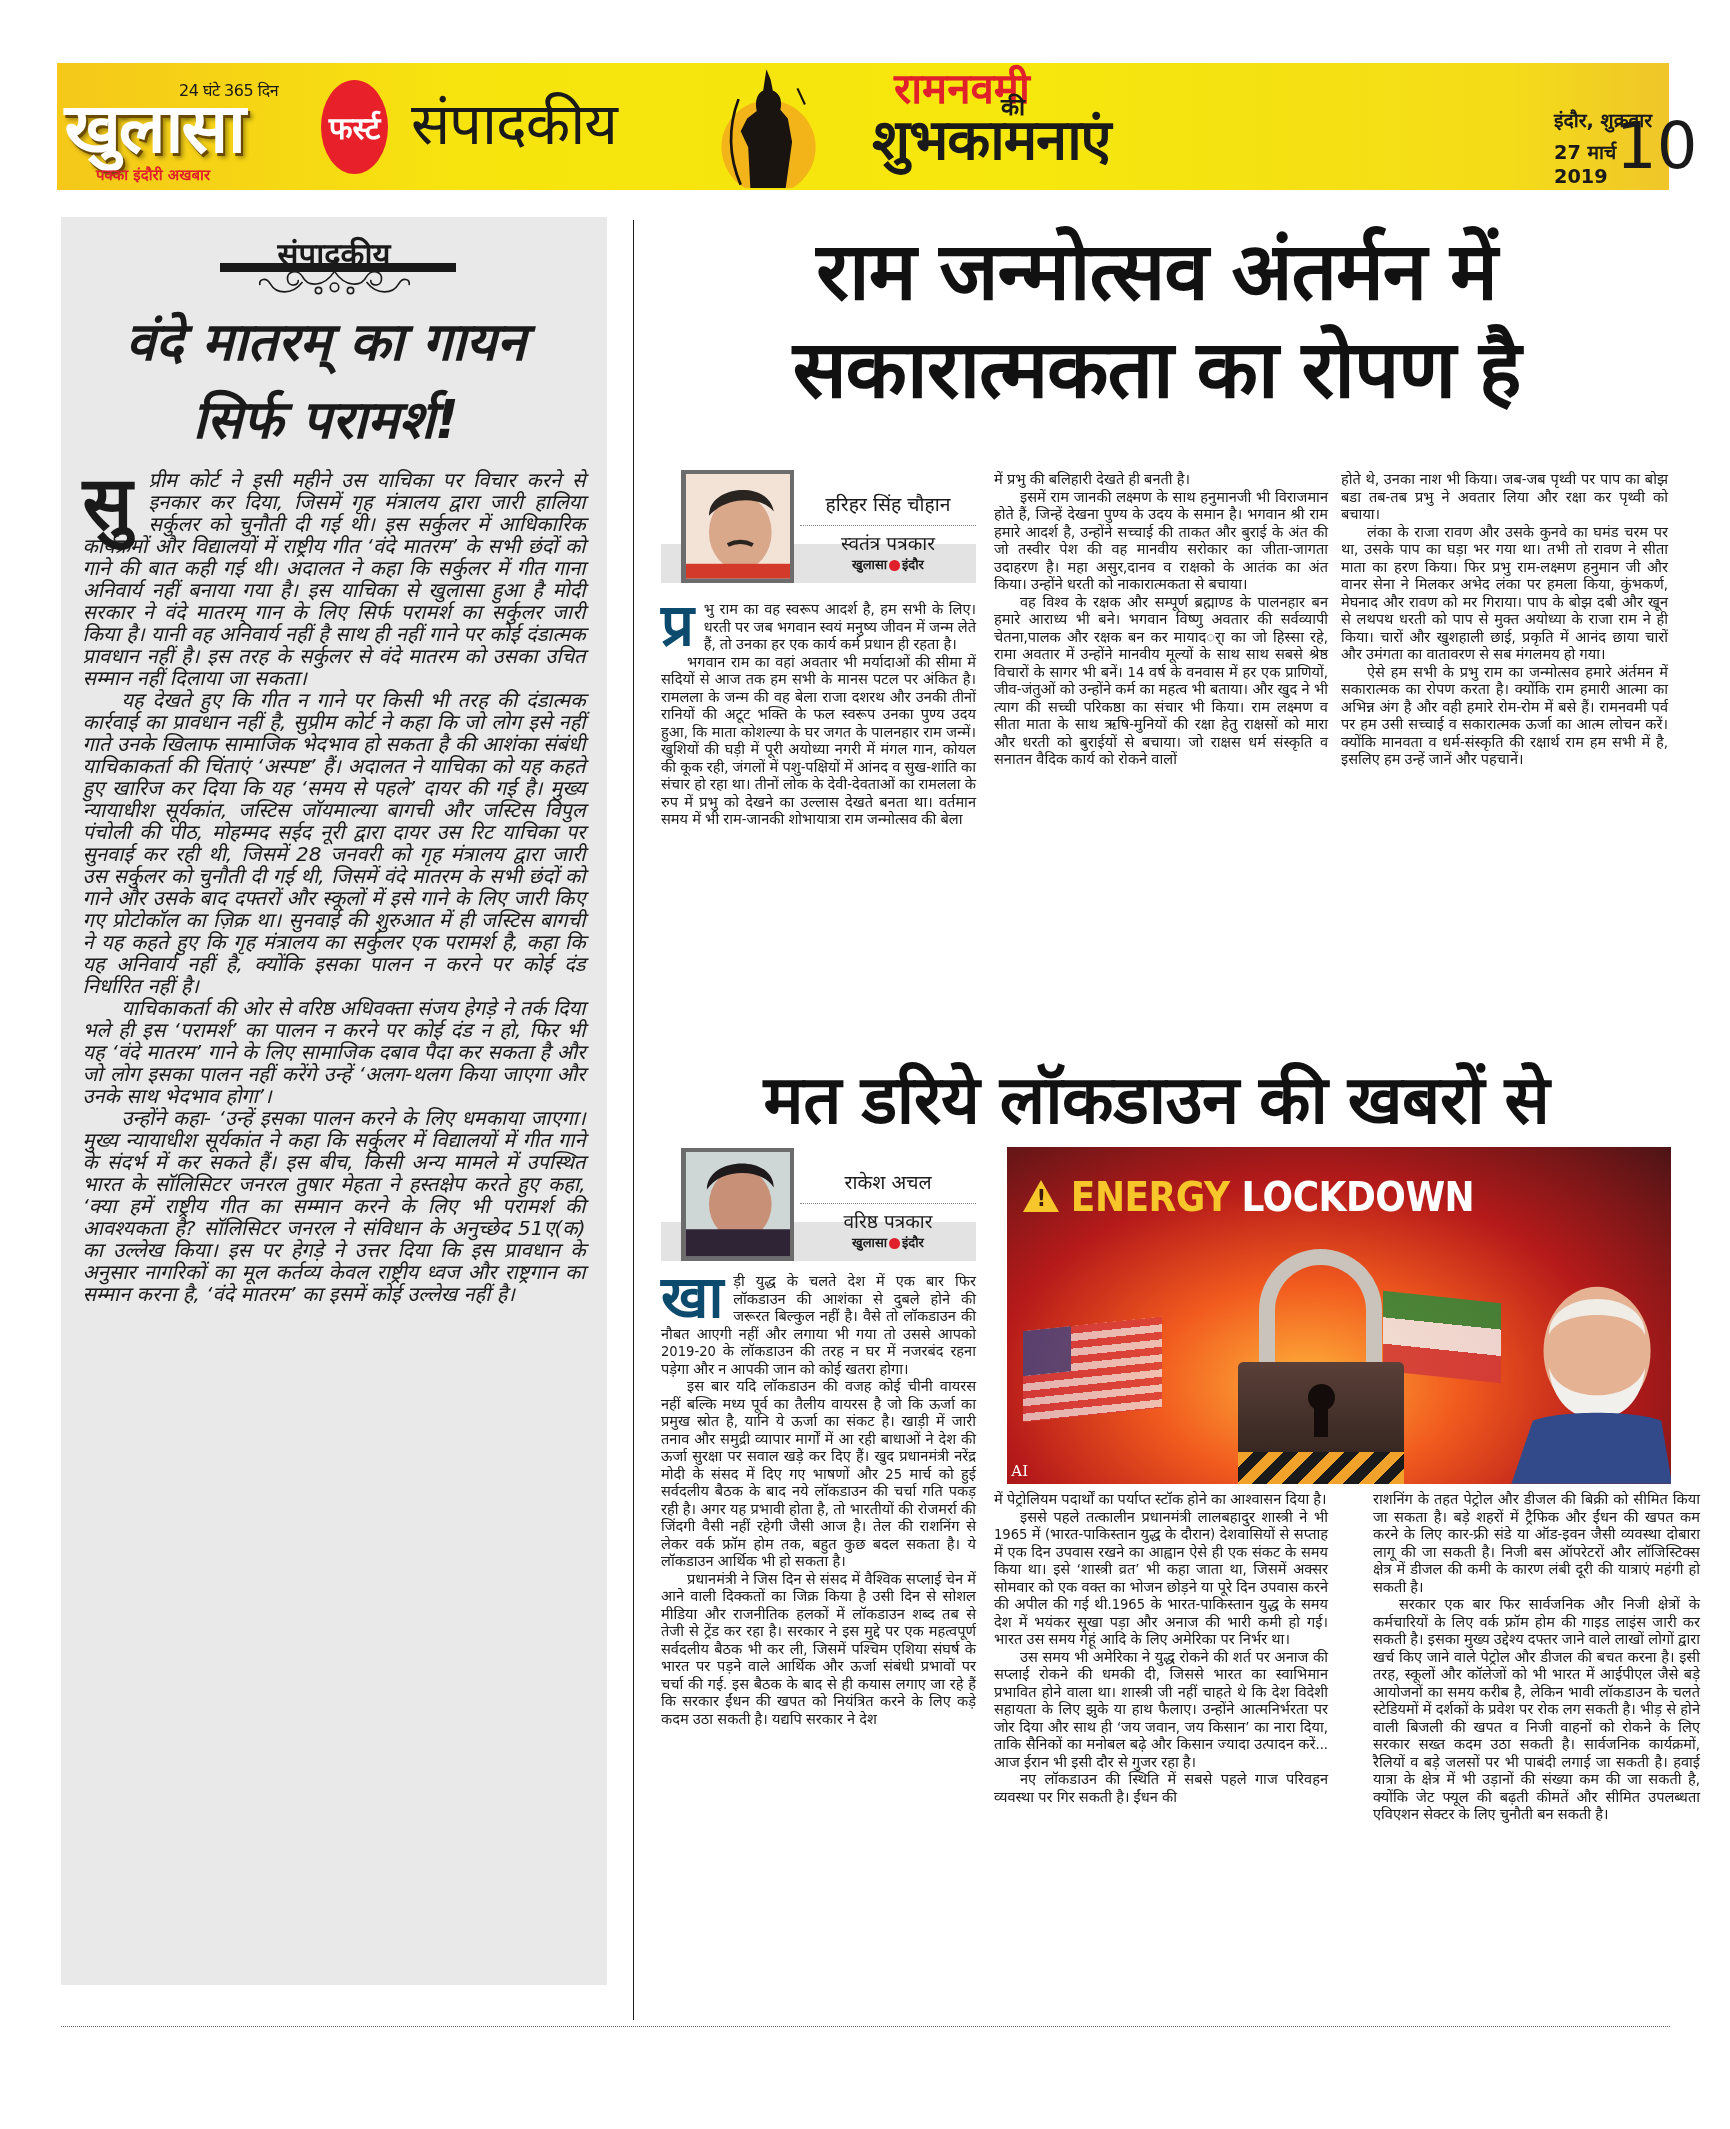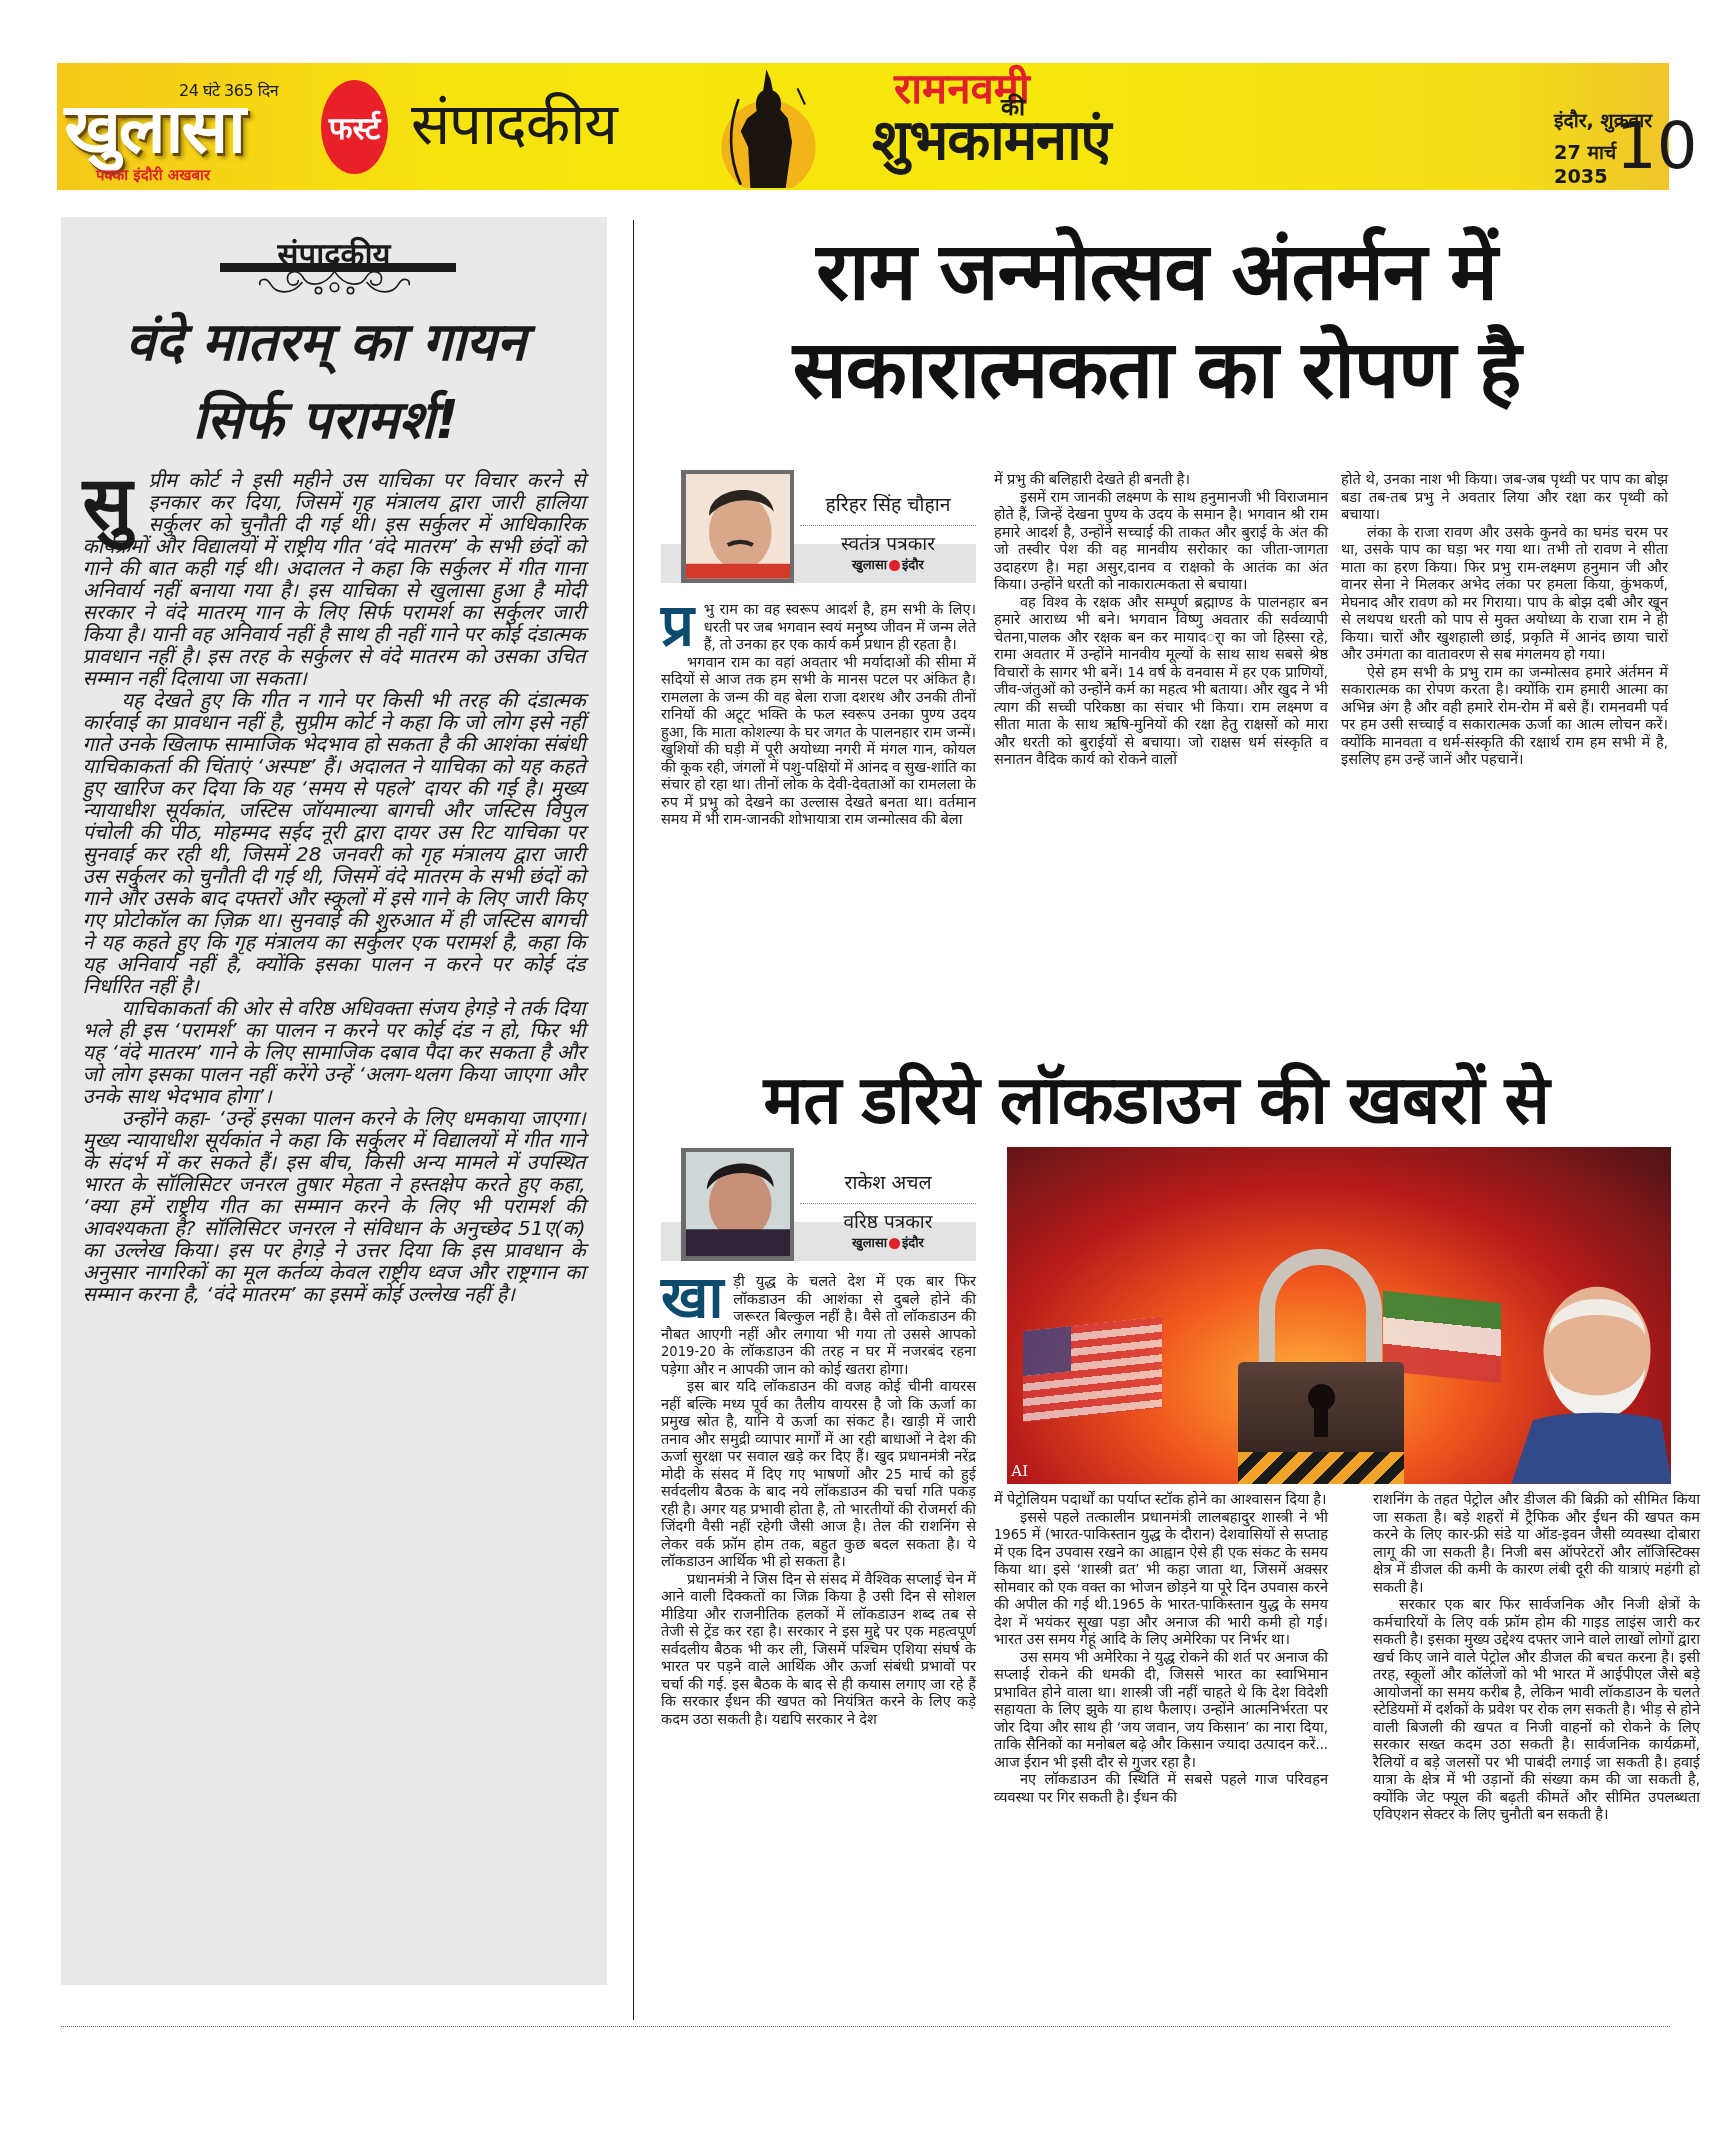--- a/index.html
+++ b/index.html
@@ -103,21 +103,21 @@
   <svg class="mh-ram" viewBox="0 0 190 226">
     <circle cx="96" cy="150" r="88" fill="#f2b419"></circle>
     <path d="M92 4 L100 24 L104 44 C118 50 122 64 118 80 L132 96 L140 140 L128 226 L62 226 L58 150 L44 120 L56 96 L74 82 C70 66 74 50 86 44 Z" fill="#1a1410"></path>
     <path d="M40 60 Q10 140 44 220" stroke="#1a1410" stroke-width="5" fill="none"></path>
     <line x1="150" y1="40" x2="164" y2="70" stroke="#1a1410" stroke-width="4"></line>
   </svg>
   <div class="mh-ramnavami">रामनवमी</div>
   <div class="mh-ki">की</div>
   <div class="mh-greet">शुभकामनाएं</div>
   <div class="mh-place">इंदौर, शुक्रवार</div>
-  <div class="mh-date">27 मार्च 2035</div>
+  <div class="mh-date">27 मार्च 2019</div>
   <div class="mh-page">10</div>
 </header>
 
 <section class="editorial">
   <div class="ed-kicker">संपादकीय</div>
   <div class="ed-rule"></div>
   <svg class="ed-flourish" viewBox="0 0 300 60">
     <g fill="none" stroke="#1a1a1a" stroke-width="3">
       <path d="M150 10 C130 40 100 40 90 20 C80 5 60 10 62 26 C64 40 84 38 82 26"></path>
       <path d="M150 10 C170 40 200 40 210 20 C220 5 240 10 238 26 C236 40 216 38 218 26"></path>
@@ -201,20 +201,21 @@
     <div class="lock-body">
       <div class="keyhole"></div>
       <div class="lock-stripes"></div>
     </div>
     <svg class="person" viewBox="0 0 340 388">
       <ellipse cx="200" cy="140" rx="100" ry="120" fill="#e6b294"></ellipse>
       <path d="M110 110 C110 20 290 20 290 110 C270 60 130 60 110 110 Z" fill="#f0ece6"></path>
       <path d="M110 170 C120 300 280 300 290 170 C270 240 130 240 110 170 Z" fill="#f2f0ec"></path>
       <path d="M40 388 L80 270 C130 250 270 250 320 270 L340 388 Z" fill="#334a8a"></path>
     </svg>
+    <div class="title"><span class="warn"></span><span class="w1">ENERGY</span> <span class="w2">LOCKDOWN</span></div>
     <div class="ai">AI</div>
   </figure>
 
   <div class="col" style="left:661px; top:1272px; width:315px;">
     <p class="first"><span class="dropcap2">खा</span><span>ड़ी युद्ध के चलते देश में एक बार फिर लॉकडाउन की आशंका से दुबले होने की जरूरत बिल्कुल नहीं है। वैसे तो लॉकडाउन की नौबत आएगी नहीं और लगाया भी गया तो उससे आपको 2019-20  के लॉकडाउन की तरह न घर में नजरबंद रहना पड़ेगा और न आपकी जान को कोई खतरा होगा।</span></p>
     <p>इस बार  यदि लॉकडाउन की वजह कोई चीनी वायरस नहीं बल्कि मध्य पूर्व का तैलीय वायरस है जो कि ऊर्जा का प्रमुख स्रोत है, यानि ये ऊर्जा का संकट है। खाड़ी में जारी तनाव और समुद्री व्यापार मार्गों में आ रही बाधाओं ने देश की ऊर्जा सुरक्षा पर सवाल खड़े कर दिए हैं। खुद प्रधानमंत्री नरेंद्र मोदी के संसद में दिए गए भाषणों और 25 मार्च को हुई सर्वदलीय बैठक के बाद नये लॉकडाउन की चर्चा गति पकड़ रही है। अगर यह प्रभावी होता है, तो भारतीयों की रोजमर्रा की जिंदगी वैसी नहीं रहेगी जैसी आज है। तेल की राशनिंग से लेकर वर्क फ्रॉम होम तक, बहुत कुछ बदल सकता है। ये लॉकडाउन आर्थिक भी हो सकता है।</p>
     <p>प्रधानमंत्री ने जिस दिन से संसद में वैश्विक सप्लाई चेन में आने वाली दिक्कतों का जिक्र किया है उसी दिन से सोशल मीडिया और राजनीतिक हलकों में  लॉकडाउन शब्द तब से  तेजी से ट्रेंड कर रहा है। सरकार ने इस मुद्दे पर एक महत्वपूर्ण सर्वदलीय बैठक भी कर ली, जिसमें पश्चिम एशिया संघर्ष के भारत पर पड़ने वाले आर्थिक और ऊर्जा संबंधी प्रभावों पर चर्चा की गई. इस बैठक के बाद से ही कयास लगाए जा रहे हैं कि सरकार ईंधन की खपत को नियंत्रित करने के लिए कड़े कदम उठा सकती है। यद्यपि सरकार ने देश</p>
   </div>
   <div class="col" style="left:994px; top:1490px; width:334px;">
     <p class="first">में पेट्रोलियम पदार्थों का पर्याप्त स्टॉक होने का आश्वासन दिया है।</p>

